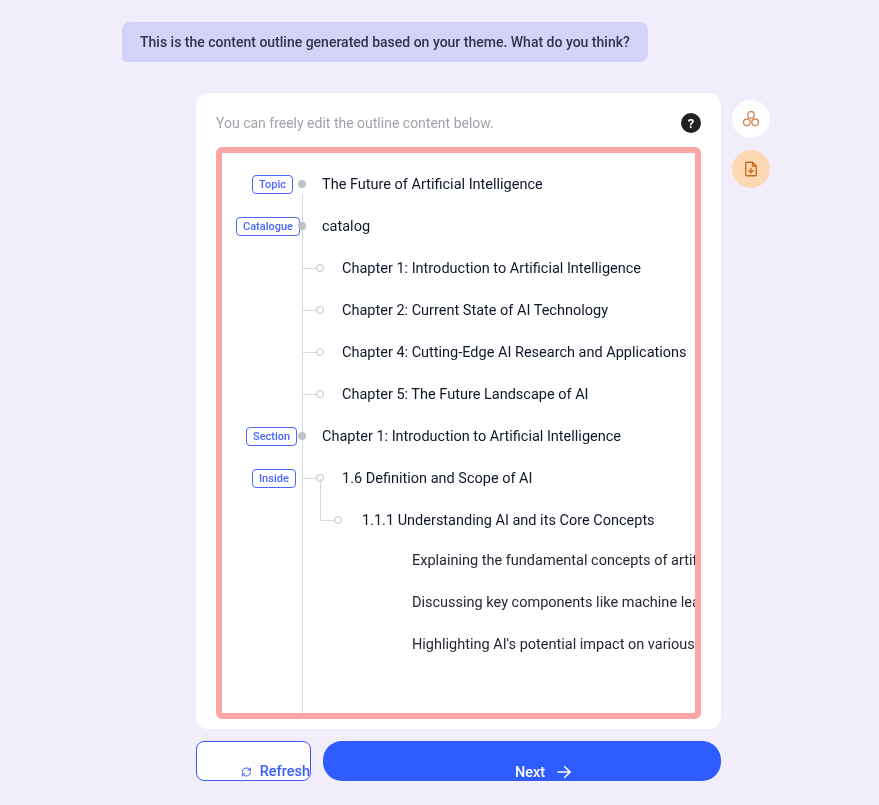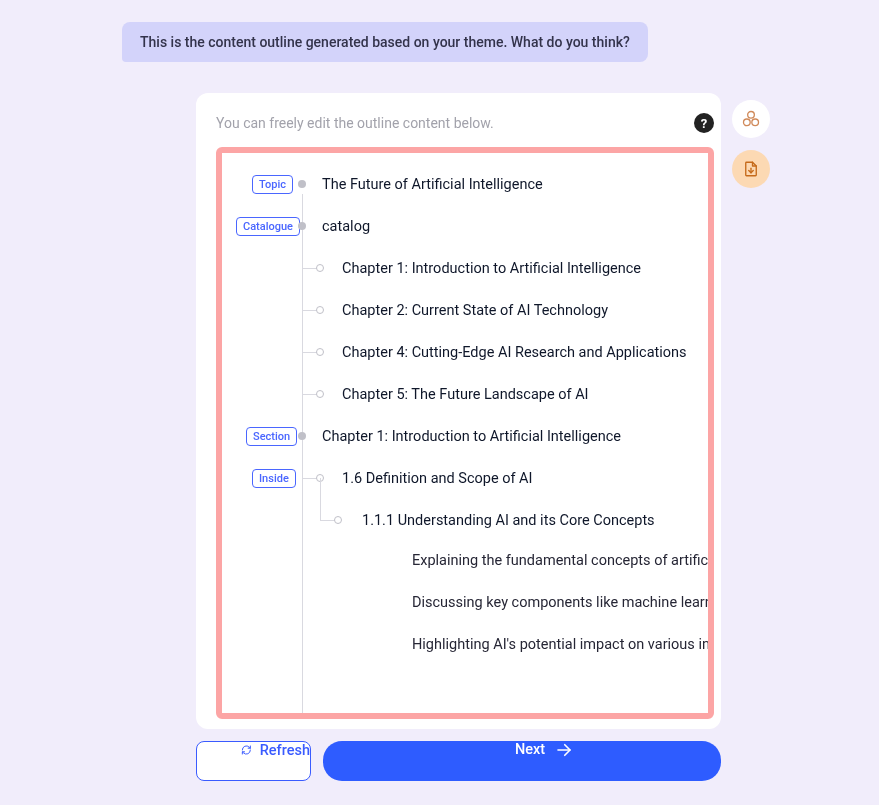--- a/index.html
+++ b/index.html
@@ -27,21 +27,21 @@
     left: 196px;
     top: 93px;
     width: 525px;
     height: 690px;
   }
   .panel {
     background: #fff;
     border-radius: 12px;
     width: 525px;
     height: 636px;
-    padding: 20px 7px 10px 20px;
+    padding: 20px 20px 10px 20px;
     display: flex;
     flex-direction: column;
   }
   .panel-header {
     display: flex;
     align-items: center;
     justify-content: space-between;
     margin-bottom: 14px;
   }
   .panel-header-text {
@@ -139,21 +139,21 @@
   }
   .footer {
     display: flex;
     gap: 12px;
     margin-top: 12px;
   }
   .btn {
     height: 40px;
     border-radius: 8px;
     display: inline-flex;
-    align-items: flex-start;
+    align-items: flex-end;
     justify-content: center;
     font-size: 14.5px;
     cursor: pointer;
     font-weight: 500;
     padding-left: 44px;
   }
   .btn-refresh {
     width: 115px;
     border: 1.5px solid #3a5bff;
     background: #fff;

